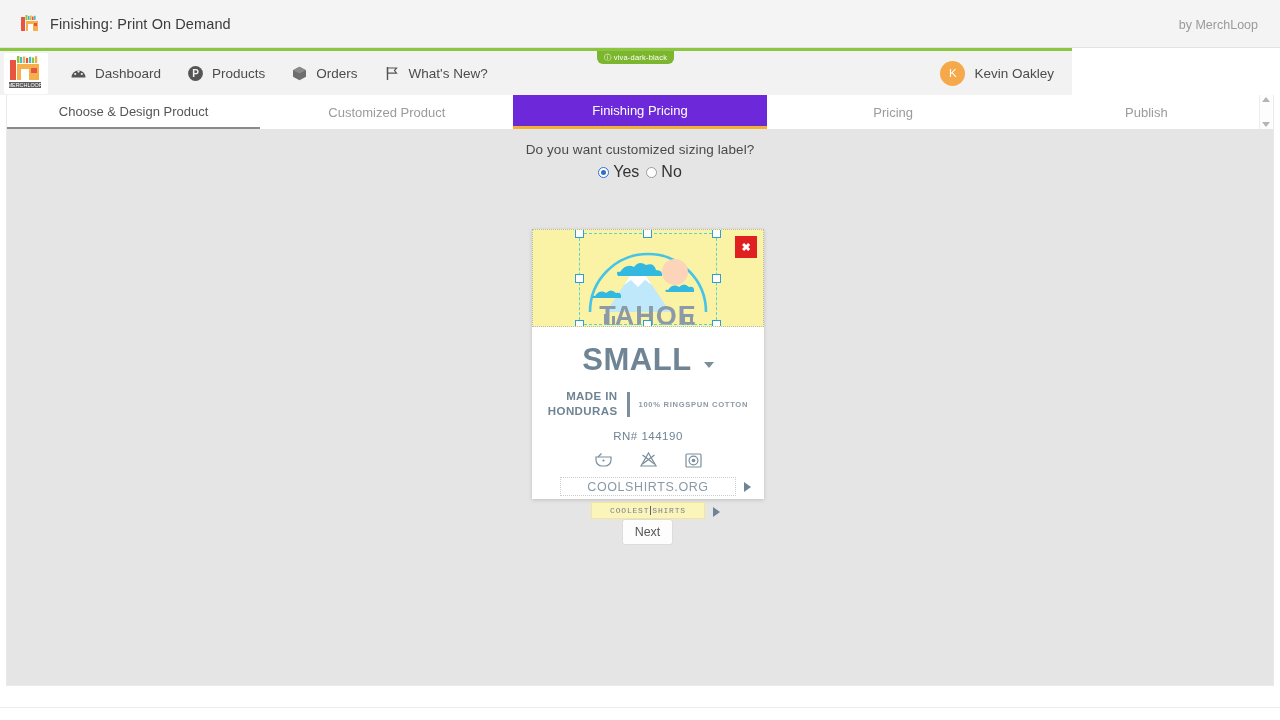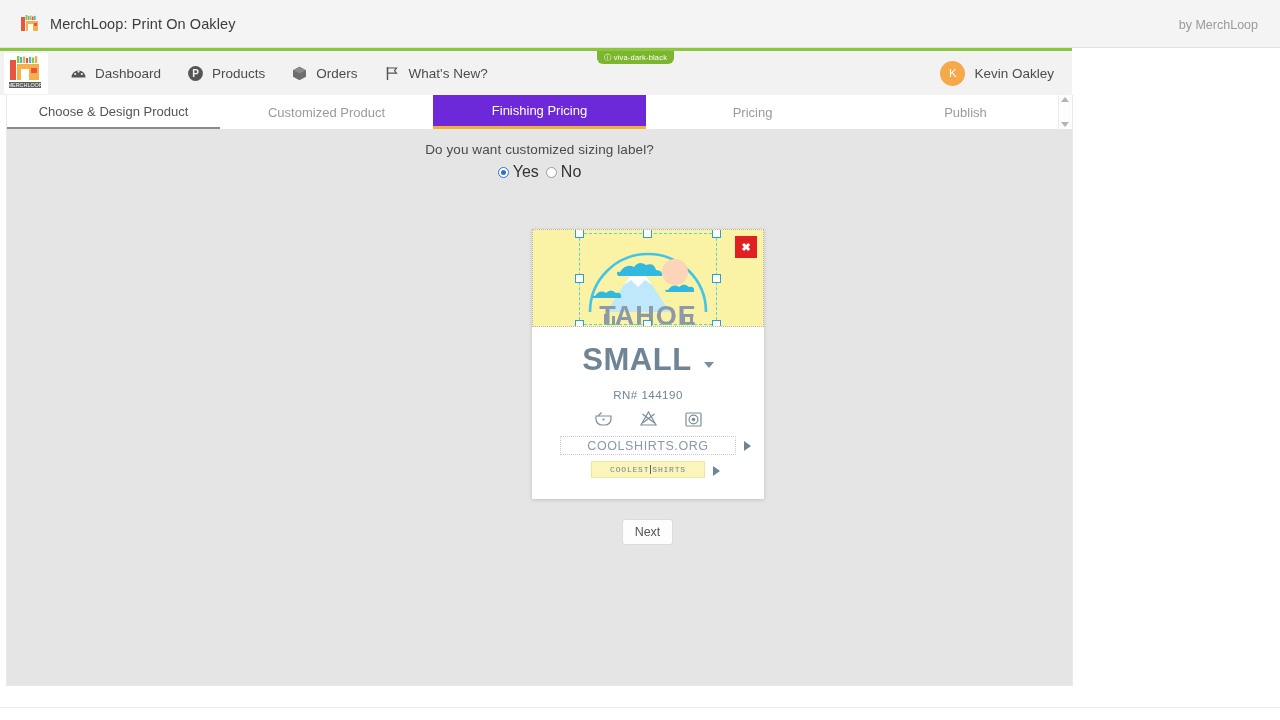--- a/index.html
+++ b/index.html
@@ -54,21 +54,21 @@
     height: 13px; padding: 0 7px;
     background: #7cb52e; color: #ffffff;
     border-radius: 0 0 6px 6px;
     font-size: 7.5px; line-height: 13px; letter-spacing: .2px;
     display: flex; align-items: center; gap: 2px; white-space: nowrap;
     z-index: 6;
   }
 
   
   .card {
-    position: absolute; left: 6px; top: 95px; width: 1067px; height: 591px;
+    position: absolute; left: 6px; top: 95px; width: 1268px; height: 591px;
     background: #ffffff; border: 1px solid #e9e9e9;
     border-top: none;
   }
 
   
   .tabs {
     position: relative; height: 34px; display: flex;
     border-bottom: 1px solid #e7e7e7; background: #ffffff;
   }
   .tab {
@@ -225,21 +225,21 @@
         <rect x="5.5" y="1" width="2" height="5" fill="#8cc63e"></rect>
         <rect x="8" y="2" width="1.6" height="4" fill="#3fc1c0"></rect>
         <rect x="10" y="1.5" width="1.6" height="4.5" fill="#f5a94b"></rect>
         <rect x="12" y="2.5" width="1.6" height="3.5" fill="#e8543f"></rect>
         <rect x="14" y="1.8" width="1.6" height="4.2" fill="#3fc1c0"></rect>
         <rect x="6" y="7" width="12" height="10" fill="#f5b04b"></rect>
         <rect x="8" y="10" width="5" height="7" fill="#ffffff"></rect>
         <rect x="14" y="9" width="3" height="3" fill="#e8543f"></rect>
       </svg>
     </div>
-    <div class="tb-title">MerchLoop: Print On Oakley</div>
+    <div class="tb-title">Finishing: Print On Demand</div>
   </div>
   <div class="titlebar-right">
     <span class="tb-by">by MerchLoop</span>
   </div>
 </div>
 
 <div class="appbar">
   <div class="brand-logo">
     <svg viewBox="0 0 44 41" width="44" height="41">
       <rect x="6" y="7" width="6" height="20" fill="#e8543f"></rect>
@@ -384,20 +384,28 @@
         <div class="del-btn">✖</div>
       </div>
 
       <div class="label-body">
 
         <div class="size-row">
           <span class="size-txt">SMALL</span>
           <span class="caret"></span>
         </div>
 
+        <div class="mid-row">
+          <div class="made-in">
+            <div>MADE IN</div>
+            <div>HONDURAS</div>
+          </div>
+          <span class="divider-bar"></span>
+          <span class="cotton">100% RINGSPUN COTTON</span>
+        </div>
 
         <div class="rn">RN# 144190</div>
 
         <div class="care-row">
           <span>
             <svg class="care-ico" viewBox="0 0 19 19">
               <path d="M2 6 h15 v3 a6 6 0 0 1 -6 6 h-3 a6 6 0 0 1 -6 -6z" fill="none" stroke="#7b8e9c" stroke-width="1.2"></path>
               <path d="M4 6 L7.5 2.5" fill="none" stroke="#7b8e9c" stroke-width="1.2"></path>
               <circle cx="9.5" cy="9.5" r="1.1" fill="#7b8e9c"></circle>
             </svg>

